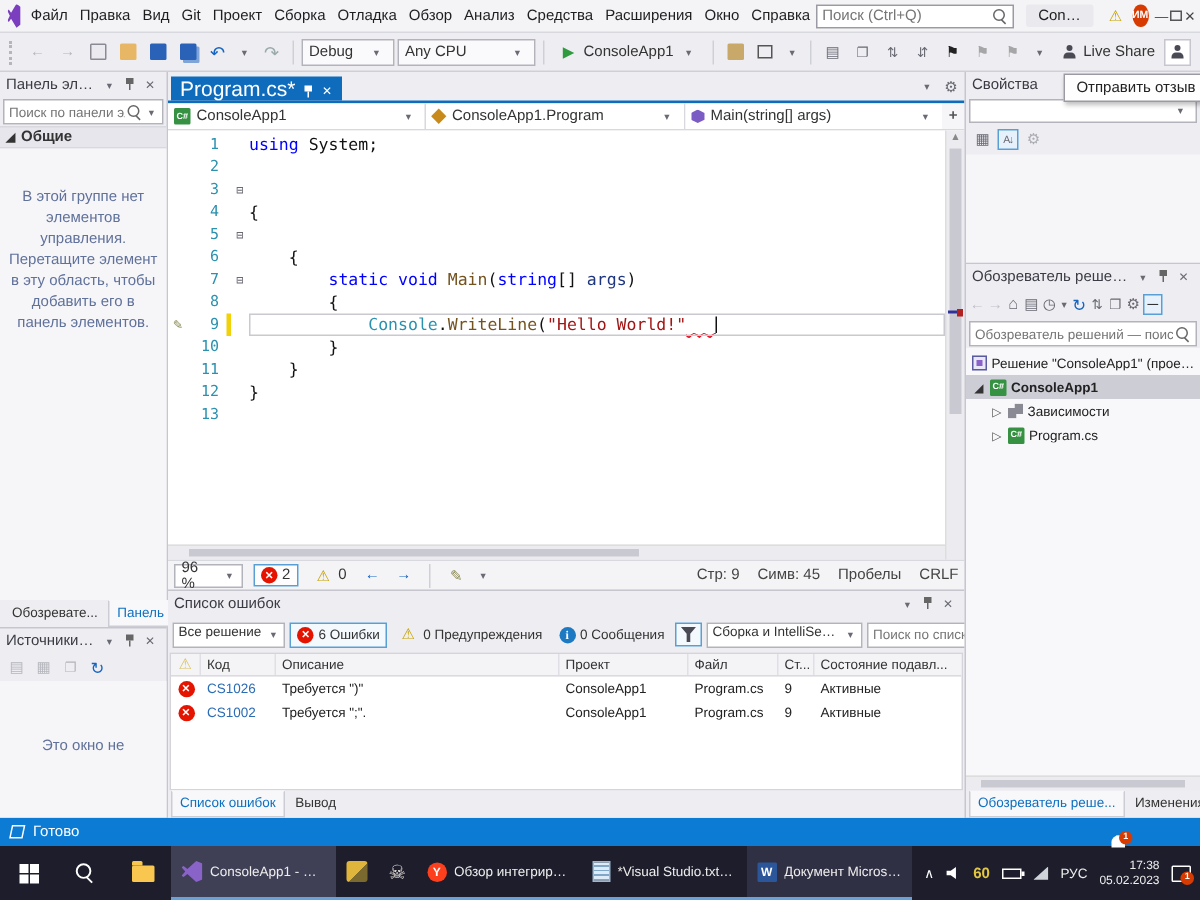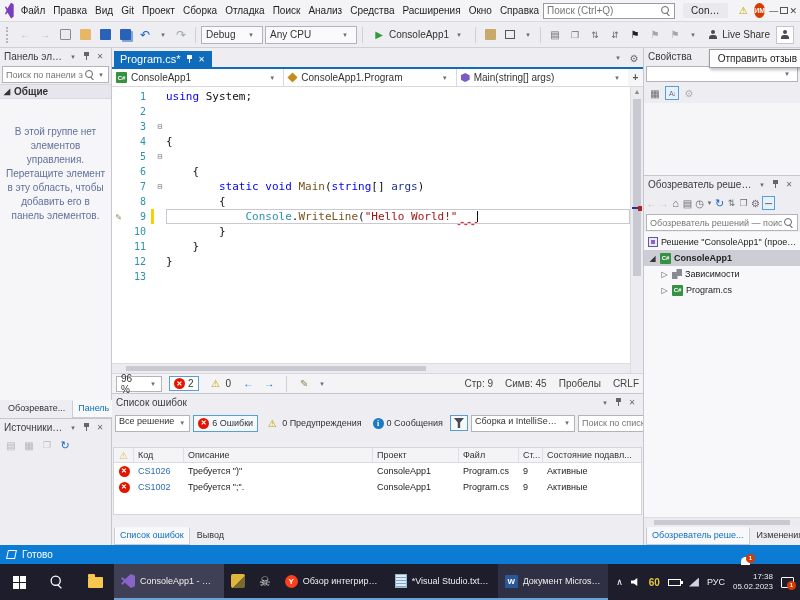--- a/index.html
+++ b/index.html
@@ -89,21 +89,21 @@
   .toolbox-empty{flex:1;background:#f6f6f9;color:#60719a;font-size:10px;text-align:center;padding:26px 5px 0;line-height:14px}
   .dock-tabs{height:18px;display:flex;background:#eeeef2;padding-left:2px;gap:1px}
   .dtab{padding:2px 5px;font-size:9px;color:#333;border:1px solid transparent;white-space:nowrap}
   .dtab.active{background:#f8f8fa;color:#0e70c0;border:1px solid #ccccd4;border-top-color:#f8f8fa}
   .ds-panel{height:127px;border-top:1px solid #c6c6ce;display:flex;flex-direction:column}
   .ds-icons{height:18px;display:flex;align-items:center;gap:4px;padding:0 4px;color:#b5b5bd}
   .ds-empty{flex:1;background:#f6f6f9;color:#60719a;font-size:10px;text-align:center;padding-top:38px}
 
   
   .tabstrip{height:21px;display:flex;align-items:flex-end;border-bottom:2px solid #0f6cbd;padding:3px 2px 0}
-  .etab{height:16px;background:#0f6cbd;color:#fff;display:flex;align-items:center;gap:4px;padding:0 6px;font-size:11px}
+  .etab{height:16px;background:#0f6cbd;color:#fff;display:flex;align-items:flex-end;gap:4px;padding:0 6px;font-size:14px}
   .etab .i-pin::before,.etab .i-pin::after{background:#fff}
   .etab .g-close::before{color:#fff}
   .tabstrip-right{margin-left:auto;display:flex;gap:2px;padding-bottom:2px}
   .navbar{height:18px;display:flex;background:#f6f6f9;border-bottom:1px solid #d8d8df}
   .navcombo{flex:1;min-width:0;display:flex;align-items:center;gap:4px;padding:0 4px;border-right:1px solid #d8d8df;background:#fff;font-size:10px;color:#333}
   .navcombo .lbl{flex:1;white-space:nowrap;overflow:hidden}
   .splitbtn{width:15px;display:flex;align-items:center;justify-content:center;background:#f6f6f9}
   .codewrap{flex:1;display:flex;min-height:0;background:#fff}
   .codecol{flex:1;min-width:0;display:flex;flex-direction:column}
   .codelines{flex:1;overflow:hidden;padding-top:2px}
@@ -132,21 +132,21 @@
   .estatus .right{margin-left:auto;display:flex;gap:12px;color:#444}
 
   
   .elist{height:152px;border-top:1px solid #c6c6ce;display:flex;flex-direction:column;background:#eeeef2}
   .etb{height:24px;display:flex;align-items:center;gap:3px;padding:0 3px;font-size:9px;color:#333}
   .esel{height:17px;border:1px solid #b3b3bc;background:#fff;display:flex;align-items:flex-start;gap:4px;padding:0 3px}
   .ebtn{display:flex;align-items:center;gap:3px;padding:2px 4px;white-space:nowrap}
   .ebtn.sel{border:1px solid #5a9fd4;background:#f4f9fe}
   .iconbtn{border:1px solid #5a9fd4;background:#f4f9fe;padding:2px 3px;display:flex;align-items:center}
   .esearch{margin-left:auto;width:104px}
-  .egrid{flex:1;margin:12px 1px;background:#fff;border:1px solid #d4d4da;display:flex;flex-direction:column;font-size:9px;overflow:hidden}
+  .egrid{flex:1;margin:0 1px;background:#fff;border:1px solid #d4d4da;display:flex;flex-direction:column;font-size:9px;overflow:hidden}
   .ghead{display:flex;background:#f4f4f7;border-bottom:1px solid #dadae0;color:#333;height:15px;align-items:center}
   .ghead>div{border-right:1px solid #dfdfe5;padding:0 4px;height:100%;display:flex;align-items:center;white-space:nowrap;overflow:hidden}
   .grow{display:flex;height:16px;align-items:center;color:#222}
   .grow>div{padding:0 4px;white-space:nowrap;overflow:hidden}
   .c0{width:20px;min-width:20px;justify-content:center;display:flex}
   .c1{width:50px;min-width:50px}.c2{flex:1;min-width:0}.c3{width:86px;min-width:86px}
   .c4{width:60px;min-width:60px}.c5{width:24px;min-width:24px}.c6{width:98px;min-width:98px}
   .codecell{color:#2b6cb5}
 
   
@@ -209,21 +209,21 @@
 
 <div class="titlebar">
   <div class="vslogo"></div>
   <span class="menu-item">Файл</span>
   <span class="menu-item">Правка</span>
   <span class="menu-item">Вид</span>
   <span class="menu-item">Git</span>
   <span class="menu-item">Проект</span>
   <span class="menu-item">Сборка</span>
   <span class="menu-item">Отладка</span>
-  <span class="menu-item">Поиск</span>
+  <span class="menu-item">Обзор</span>
   <span class="menu-item">Анализ</span>
   <span class="menu-item">Средства</span>
   <span class="menu-item">Расширения</span>
   <span class="menu-item">Окно</span>
   <span class="menu-item">Справка</span>
   <div class="tb-search">
     <input placeholder="Поиск (Ctrl+Q)" style="">
     <span class="i-mag"></span>
   </div>
   <span class="proj-badge nowrap">ConsoleApp1</span>
@@ -347,20 +347,21 @@
         <span class="ic g-chev-s"></span>
         <span class="i-pin"></span>
         <span class="ic g-close"></span>
       </div>
       <div class="ds-icons">
         <span class="ic g-sheet" style="color:#b5b5bd"></span>
         <span class="ic g-grid" style="color:#b5b5bd"></span>
         <span class="ic g-copy" style="color:#b5b5bd"></span>
         <span class="ic g-refresh" style="color:#b5b5bd"></span>
       </div>
+      <div class="ds-empty nowrap">Это окно не</div>
     </div>
   </div>
 
   <div class="center">
     <div class="tabstrip">
       <div class="etab">
         <span>Program.cs*</span>
         <span class="i-pin"></span>
         <span class="ic g-close" style="width:8px"></span>
       </div>

